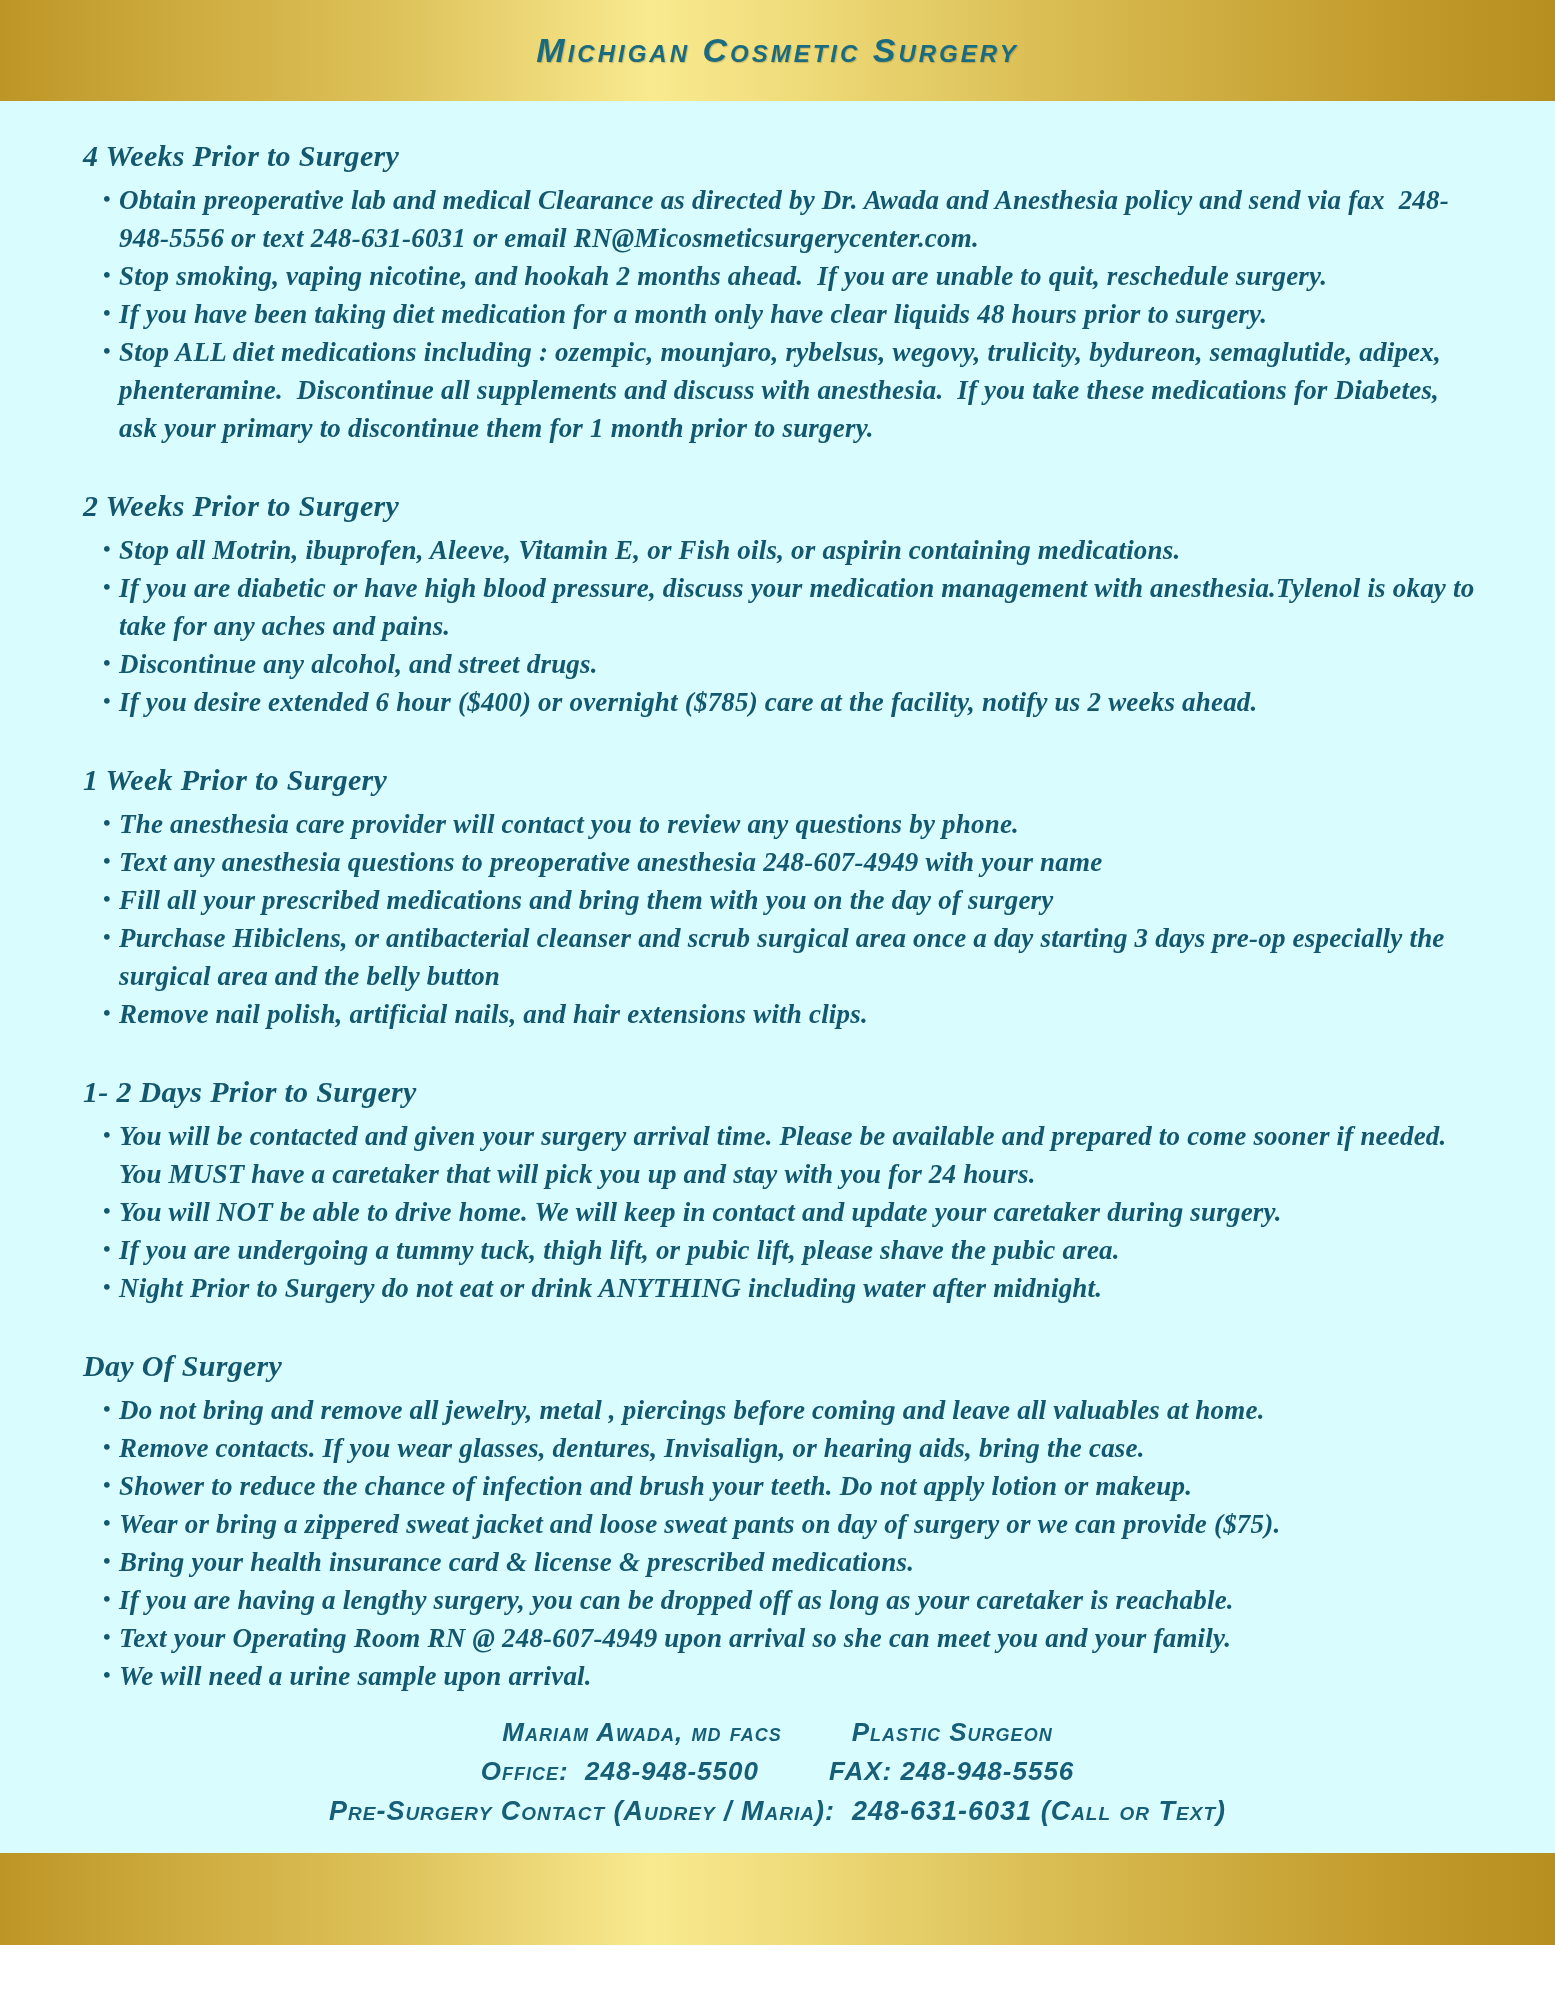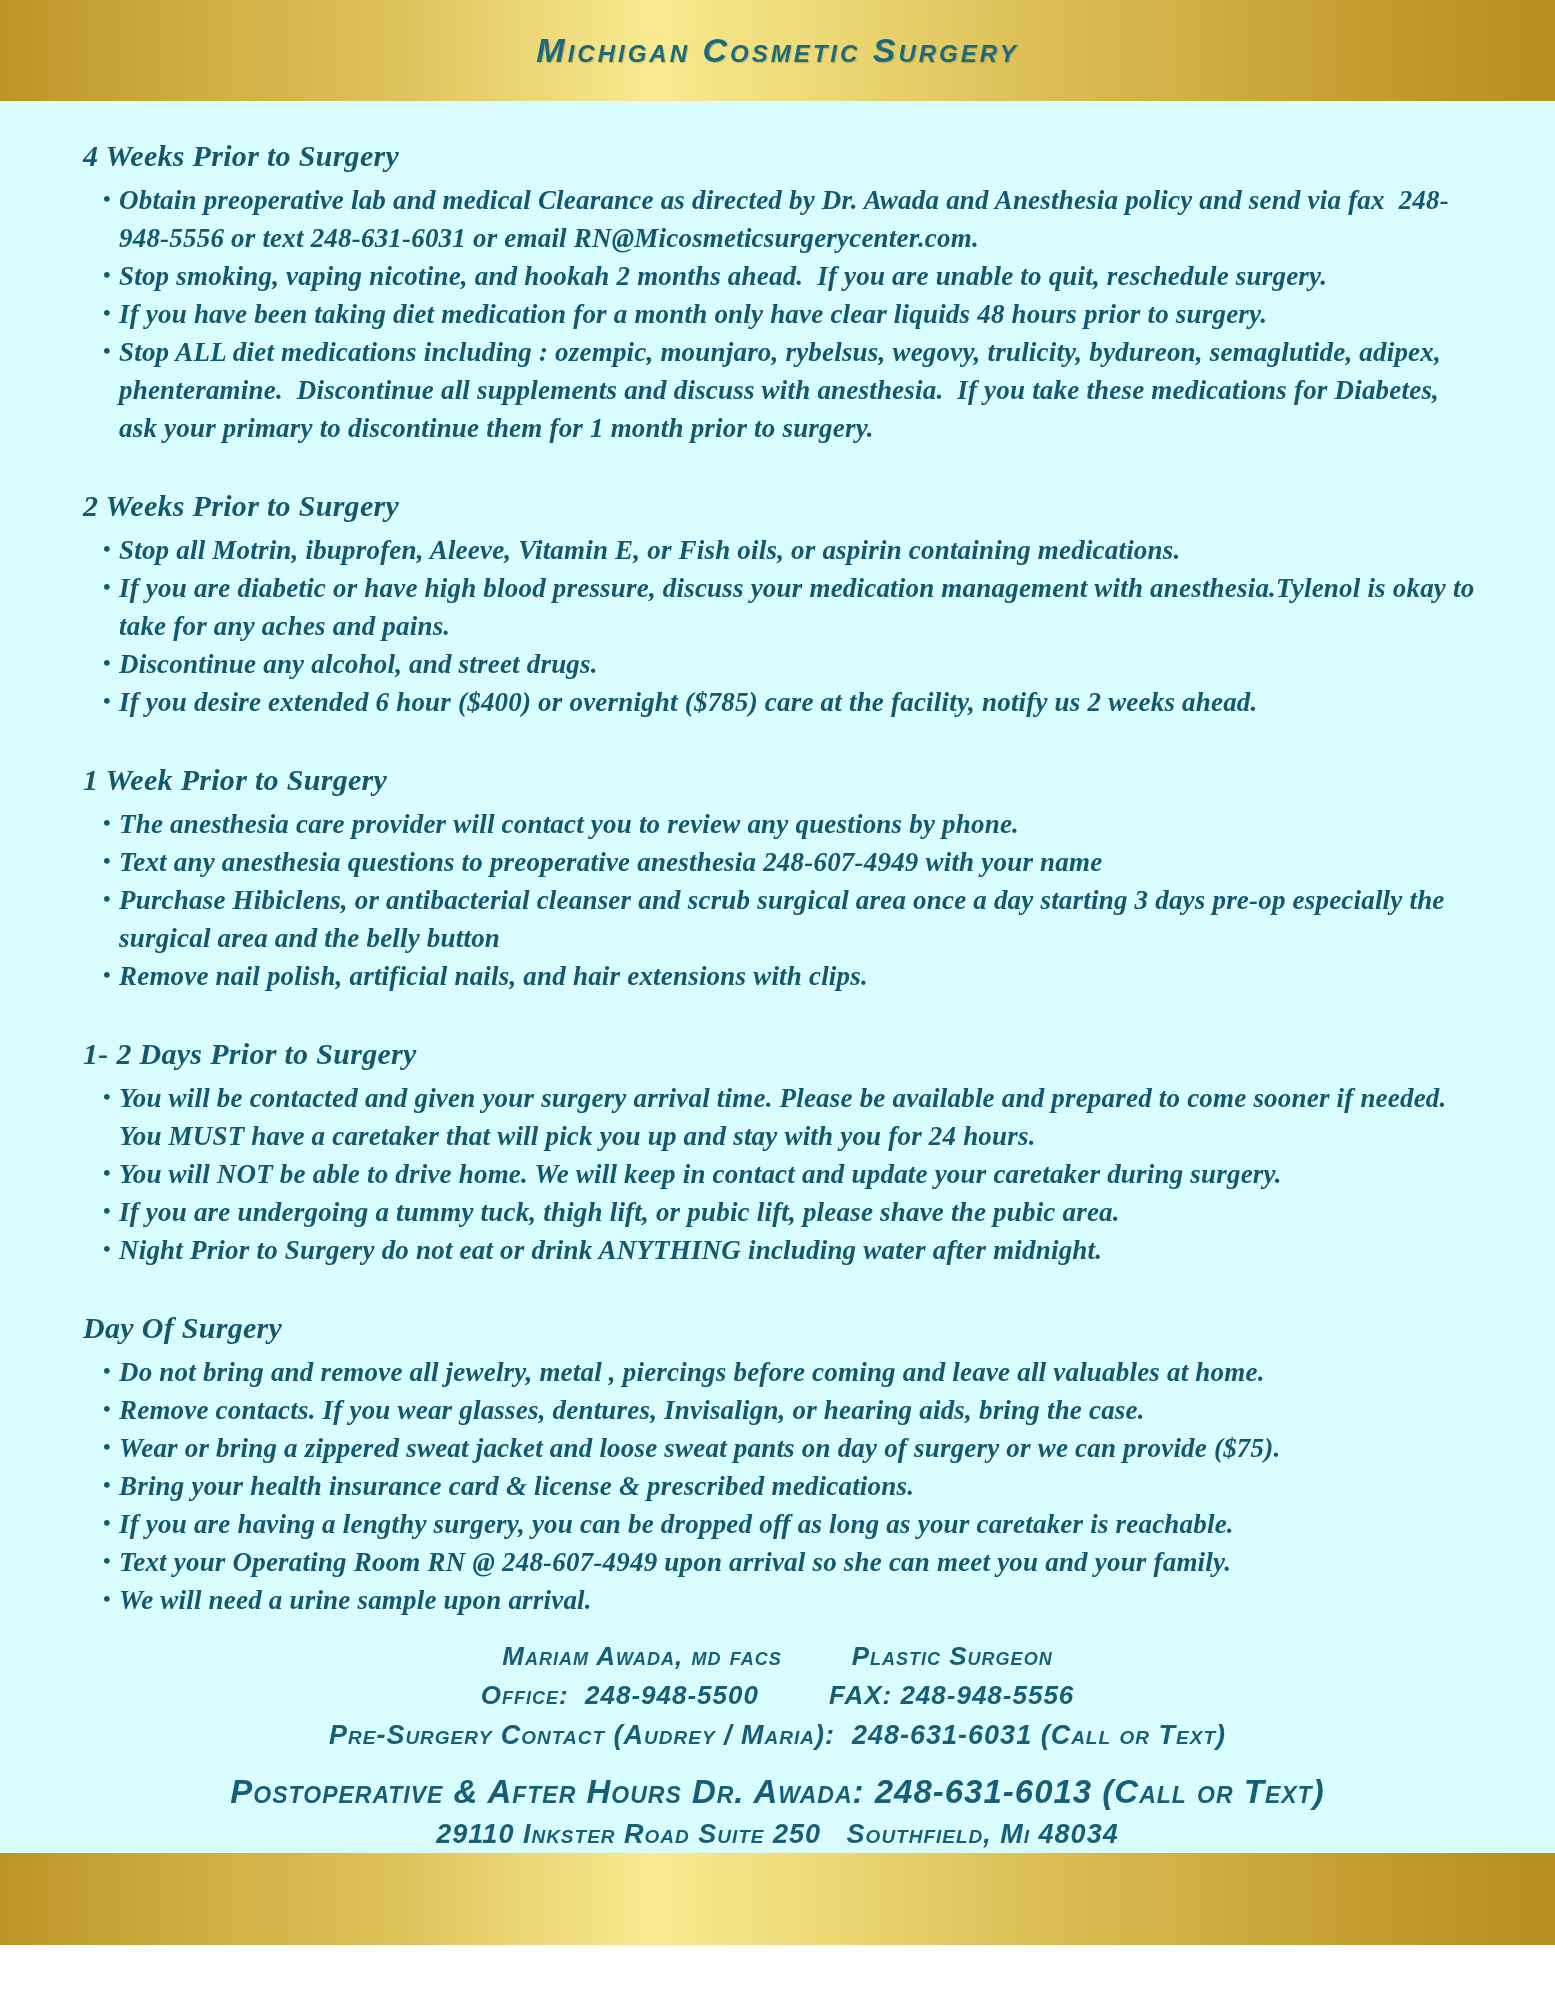--- a/index.html
+++ b/index.html
@@ -140,38 +140,40 @@
           <li>If you are diabetic or have high blood pressure, discuss your medication management with anesthesia.Tylenol is okay to take for any aches and pains.</li>
           <li>Discontinue any alcohol, and street drugs.</li>
           <li>If you desire extended 6 hour ($400) or overnight ($785) care at the facility, notify us 2 weeks ahead.</li>
         </ul>
       </section>
       <section>
         <h2>1 Week Prior to Surgery</h2>
         <ul>
           <li>The anesthesia care provider will contact you to review any questions by phone.</li>
           <li>Text any anesthesia questions to preoperative anesthesia 248-607-4949 with your name</li>
+          <li>Fill all your prescribed medications and bring them with you on the day of surgery</li>
           <li>Purchase Hibiclens, or antibacterial cleanser and scrub surgical area once a day starting 3 days pre-op especially the surgical area and the belly button</li>
           <li>Remove nail polish, artificial nails, and hair extensions with clips.</li>
         </ul>
       </section>
       <section>
         <h2>1- 2 Days Prior to Surgery</h2>
         <ul>
           <li>You will be contacted and given your surgery arrival time. Please be available and prepared to come sooner if needed. You MUST have a caretaker that will pick you up and stay with you for 24 hours.</li>
           <li>You will NOT be able to drive home. We will keep in contact and update your caretaker during surgery.</li>
           <li>If you are undergoing a tummy tuck, thigh lift, or pubic lift, please shave the pubic area.</li>
           <li>Night Prior to Surgery do not eat or drink ANYTHING including water after midnight.</li>
         </ul>
       </section>
       <section>
         <h2>Day Of Surgery</h2>
         <ul>
           <li>Do not bring and remove all jewelry, metal , piercings before coming and leave all valuables at home.</li>
           <li>Remove contacts. If you wear glasses, dentures, Invisalign, or hearing aids, bring the case.</li>
+          <li>Shower to reduce the chance of infection and brush your teeth. Do not apply lotion or makeup.</li>
           <li>Wear or bring a zippered sweat jacket and loose sweat pants on day of surgery or we can provide ($75).</li>
           <li>Bring your health insurance card &amp; license &amp; prescribed medications.</li>
           <li>If you are having a lengthy surgery, you can be dropped off as long as your caretaker is reachable.</li>
           <li>Text your Operating Room RN @ 248-607-4949 upon arrival so she can meet you and your family.</li>
           <li>We will need a urine sample upon arrival.</li>
         </ul>
       </section>
     </main>
 
   <footer class="footer">

